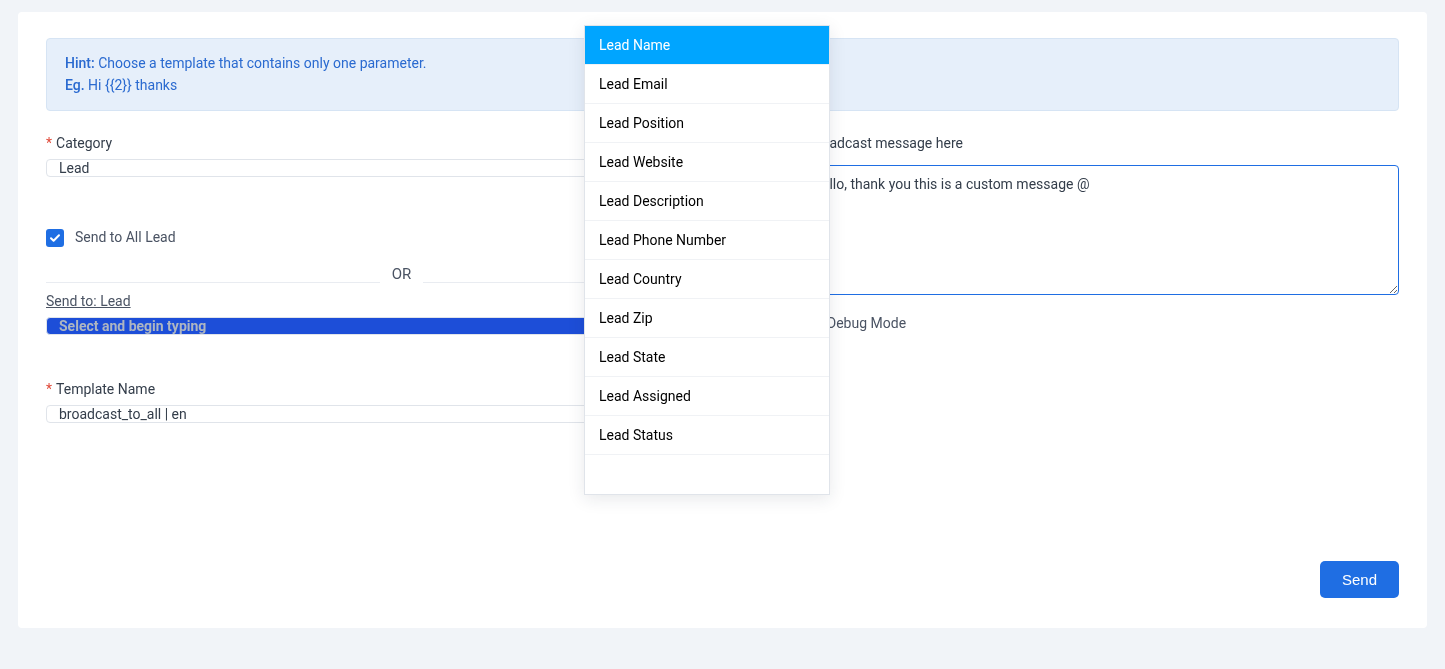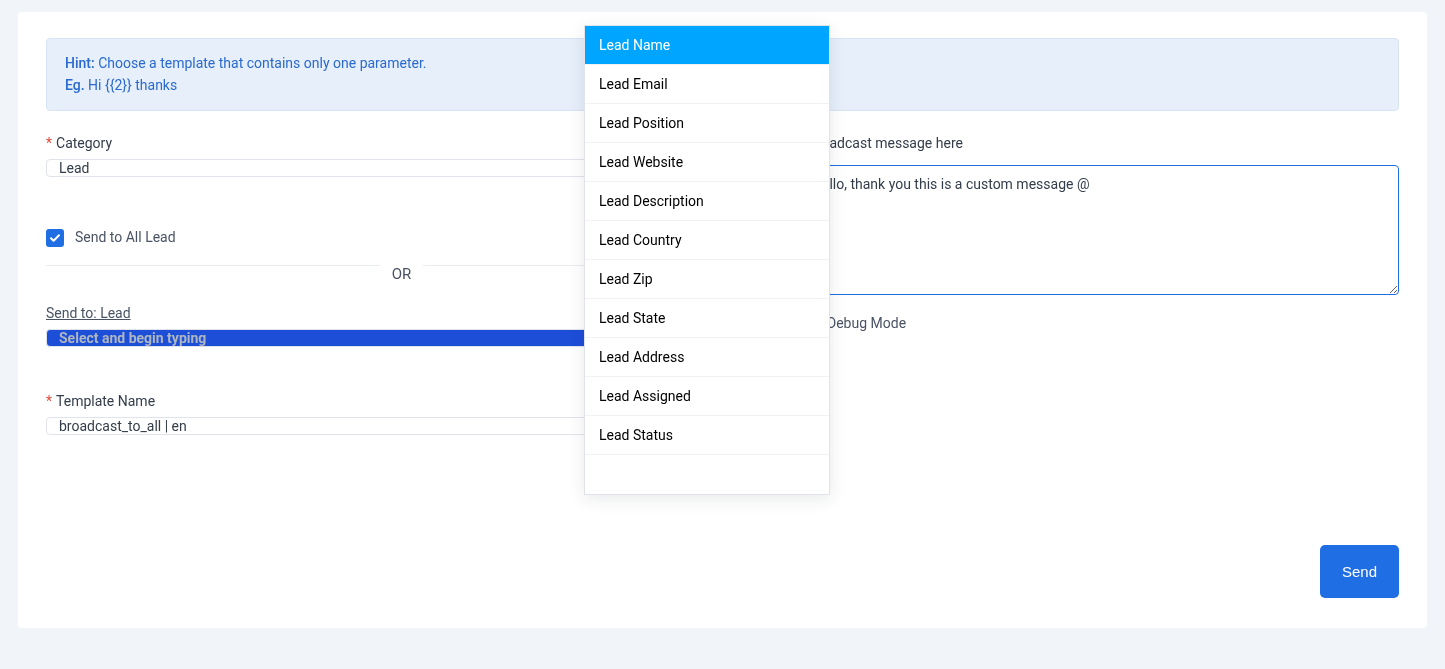--- a/index.html
+++ b/index.html
@@ -52,22 +52,22 @@
     font-family: inherit;
   }
   .select-box.disabled {
     background: #1d4ed8;
     color: #aeb6c1;
     font-weight: bold;
   }
   .text-input::placeholder { color: #aeb6c1; }
   .or-row {
     display: flex;
-    align-items: flex-start;
-    margin: 18px 0 22px 0;
+    align-items: flex-end;
+    margin: 18px 0 10px 0;
   }
   .or-line { flex: 1; height: 1px; background: #e9ecf1; }
   .or-text { padding: 0 12px; color: #4a5363; font-size: 15px; }
   .checkbox-row {
     display: flex;
     align-items: flex-start;
     gap: 11px;
     margin-top: 18px;
   }
   .chk {
@@ -110,21 +110,21 @@
     cursor: pointer;
   }
 
   .btn-send {
     position: absolute;
     right: 28px;
     bottom: 30px;
     background: #1f6ee3;
     color: #fff;
     border: none;
-    padding: 18px 22px;
+    padding: 10px 22px;
     border-radius: 5px;
     font-size: 15px;
     font-weight: 500;
     cursor: pointer;
   }
 
   
   .dropdown {
     position: absolute;
     top: 13px;
@@ -231,24 +231,24 @@
     </div>
   </div>
 
   <div class="dropdown">
     <div class="dropdown-wrap" id="dropdown-wrap">
         <div class="ddl-item selected">Lead Name</div>
         <div class="ddl-item">Lead Email</div>
         <div class="ddl-item">Lead Position</div>
         <div class="ddl-item">Lead Website</div>
         <div class="ddl-item">Lead Description</div>
+        <div class="ddl-item">Lead Phone Number</div>
         <div class="ddl-item">Lead Country</div>
         <div class="ddl-item">Lead Zip</div>
         <div class="ddl-item">Lead State</div>
-        <div class="ddl-item">Lead Address</div>
         <div class="ddl-item">Lead Assigned</div>
         <div class="ddl-item">Lead Status</div>
         <div style="height: 39px;"></div>
       </div>
   </div>
 
   <button class="btn-send">Send</button>
 
 </div>
 

